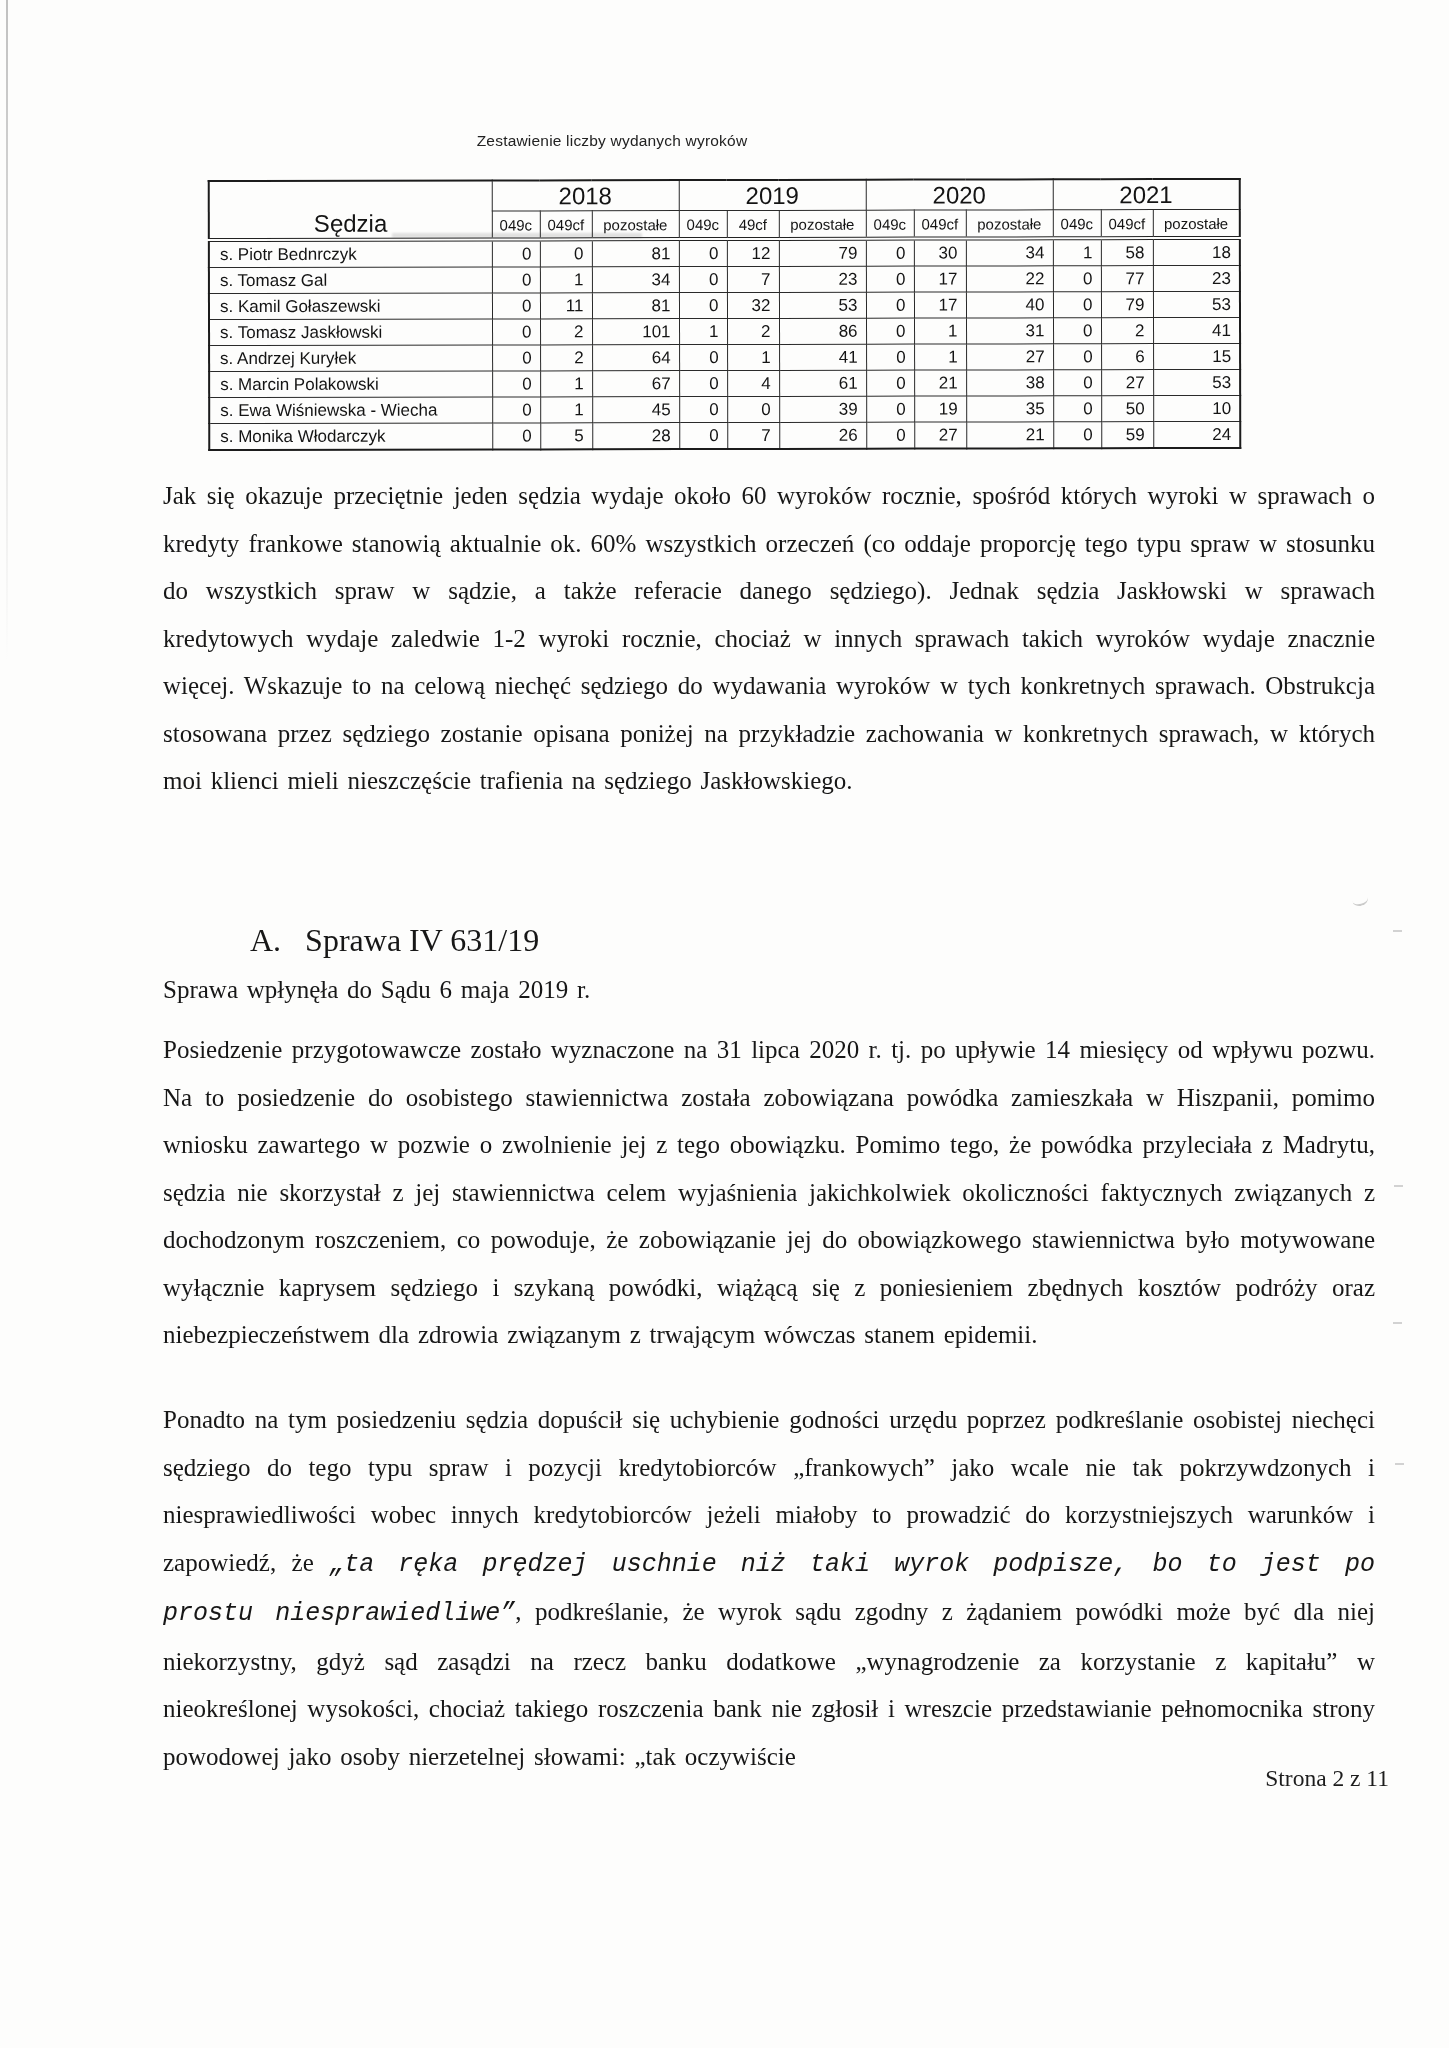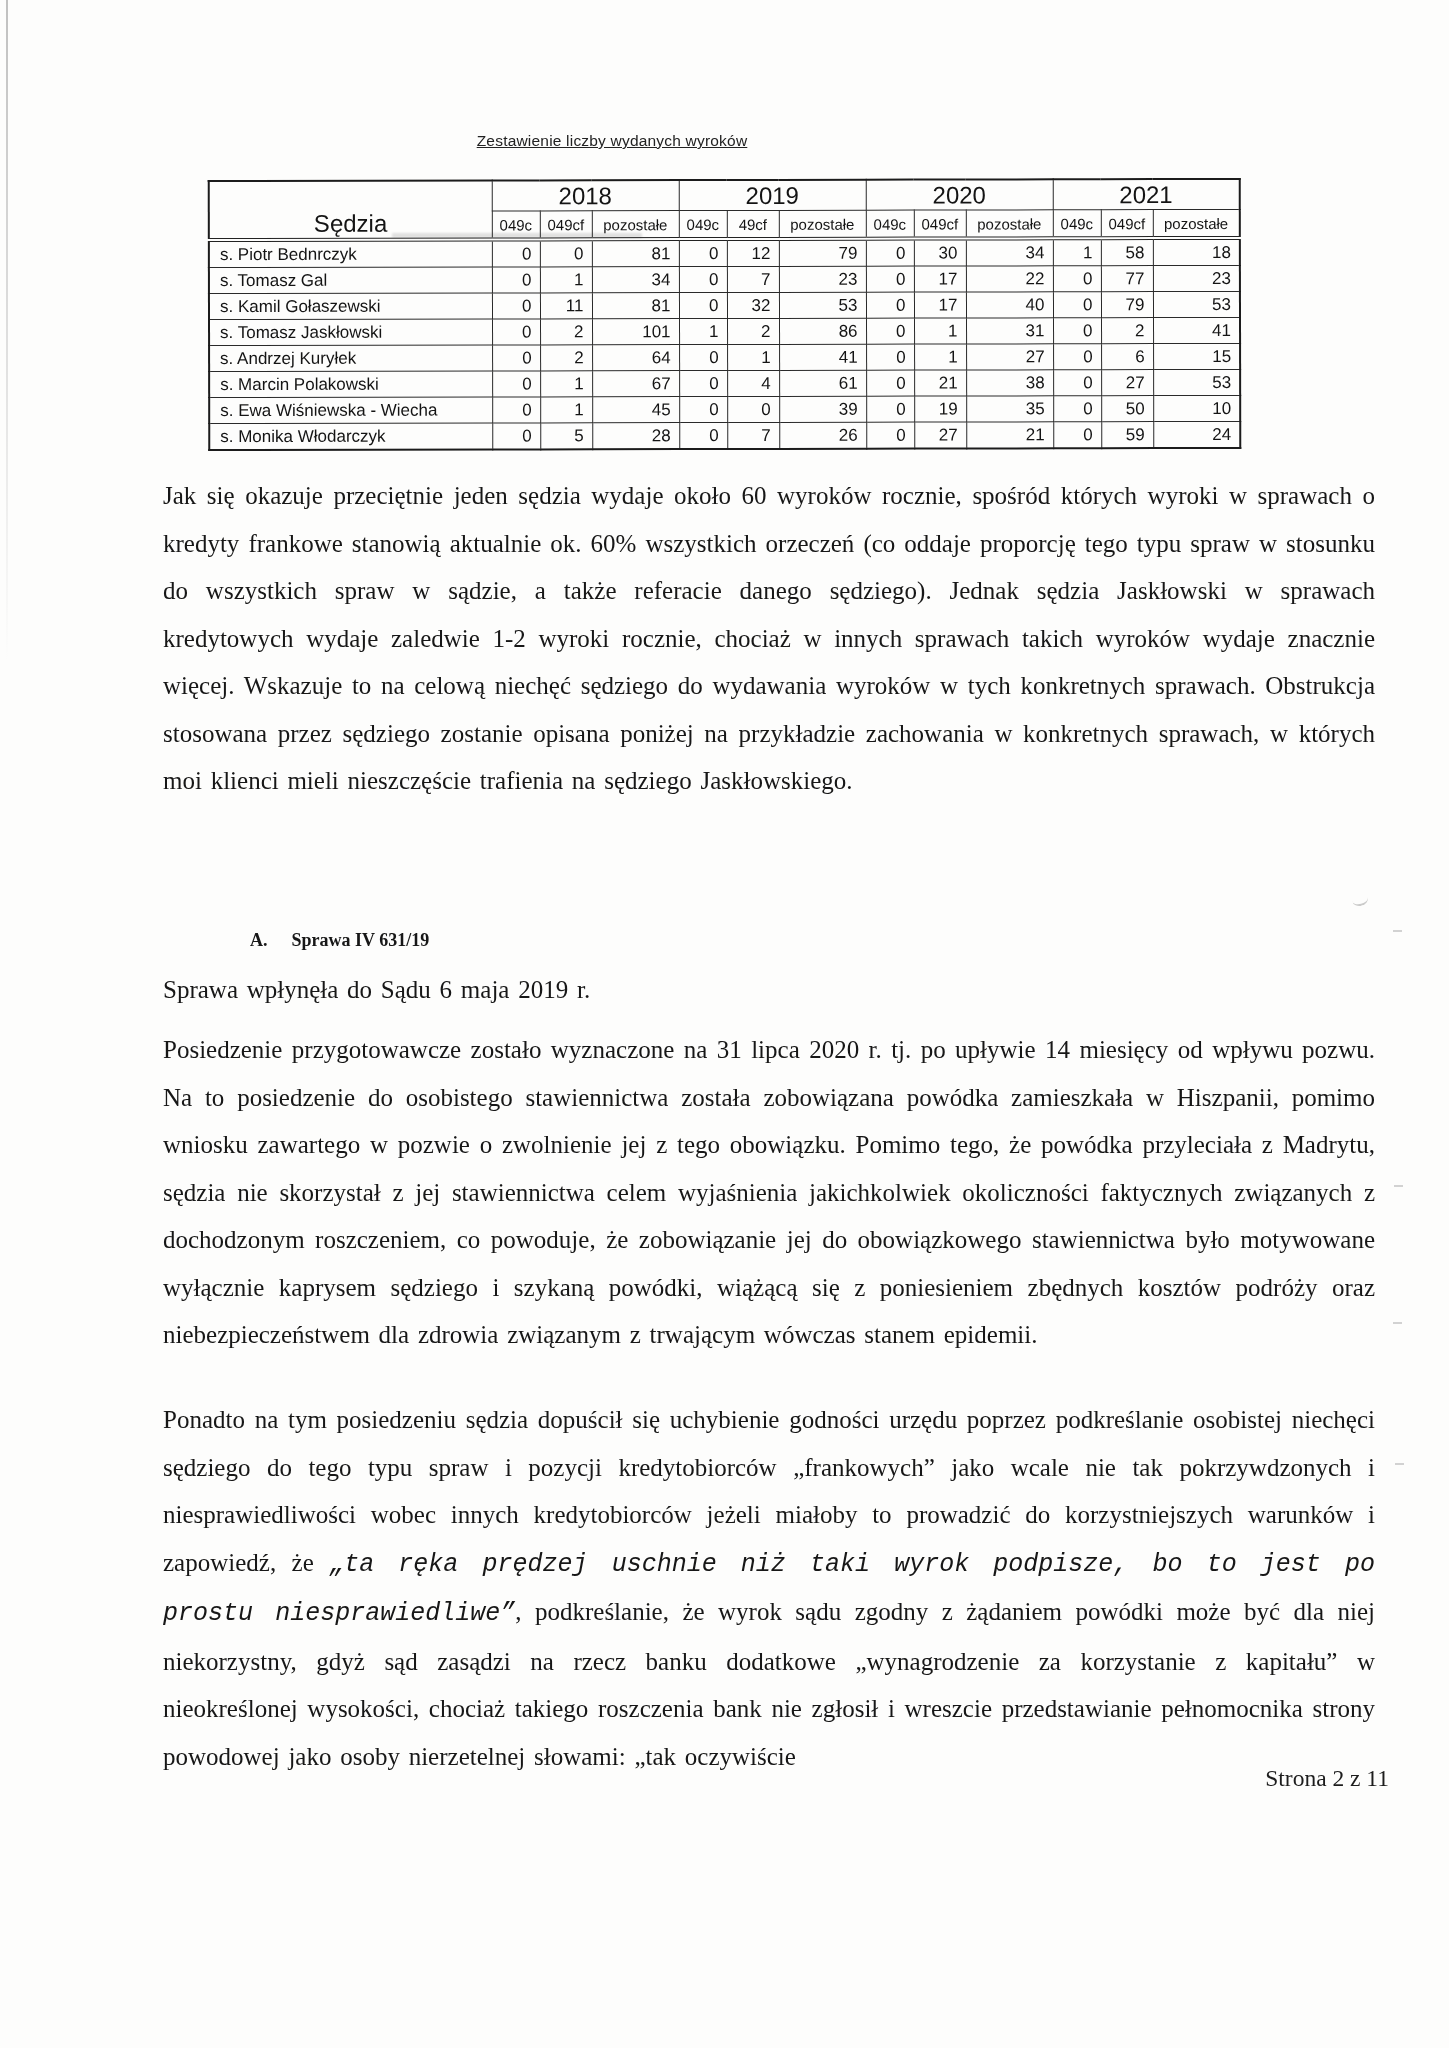--- a/index.html
+++ b/index.html
@@ -30,21 +30,21 @@
   .rdash{position:absolute;width:9px;height:2px;background:#a8a8a8;opacity:.5;}
   .rd1{left:1393px;top:930px;}
   .rd2{left:1394px;top:1185px;}
   .rd3{left:1393px;top:1322px;}
   .rd4{left:1395px;top:1463px;}
   
   .tbl-title{
     position:absolute;top:132px;left:0;width:1224px;
     text-align:center;
     font-family:"Liberation Sans",sans-serif;
-    font-size:15.5px;color:#222;letter-spacing:.2px;text-decoration:underline;
+    font-size:15.5px;color:#222;letter-spacing:.2px;
   }
   
   .tbl-wrap{position:absolute;left:208px;top:179px;transform:rotate(-0.12deg);}
   table.vt{
     border-collapse:collapse;table-layout:fixed;
     font-family:"Liberation Sans",sans-serif;
     font-size:17px;color:#141414;
     border:2.2px solid #1c1c1c;
   }
   table.vt th,table.vt td{
@@ -65,21 +65,21 @@
     font-size:25px;line-height:47.5px;
     word-spacing:2.5px;
   }
   .p1{top:472px;}
   .p2{top:966px;text-align:left;}
   .p3{top:1026px;}
   .p4{top:1396px;}
   .para .it{font-style:italic;font-family:Liberation Mono, monospace;}
   .heading{
     position:absolute;left:250px;top:920px;
-    font-size:18px;font-weight:bold;line-height:40px;
+    font-size:32px;font-weight:normal;line-height:40px;
   }
   .heading .lbl{margin-right:24px;}
   .footer{
     position:absolute;top:1765px;left:1143px;width:246px;
     text-align:right;font-size:23.5px;color:#1d1d1d;
   }
 </style>
 </head>
 <body>
 

